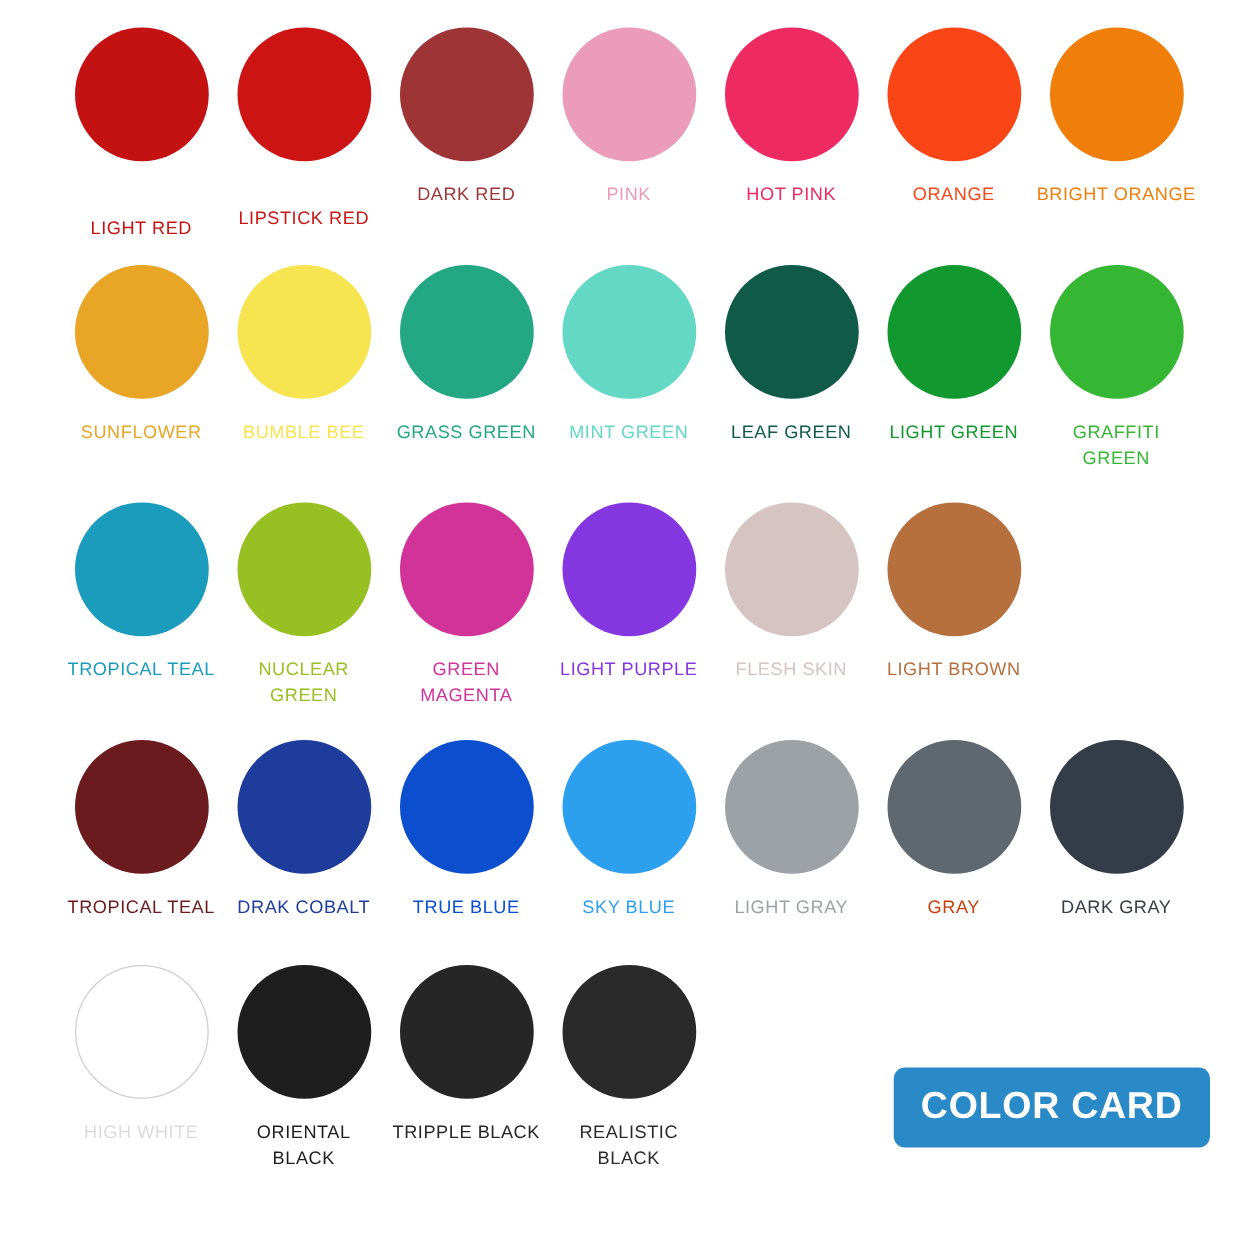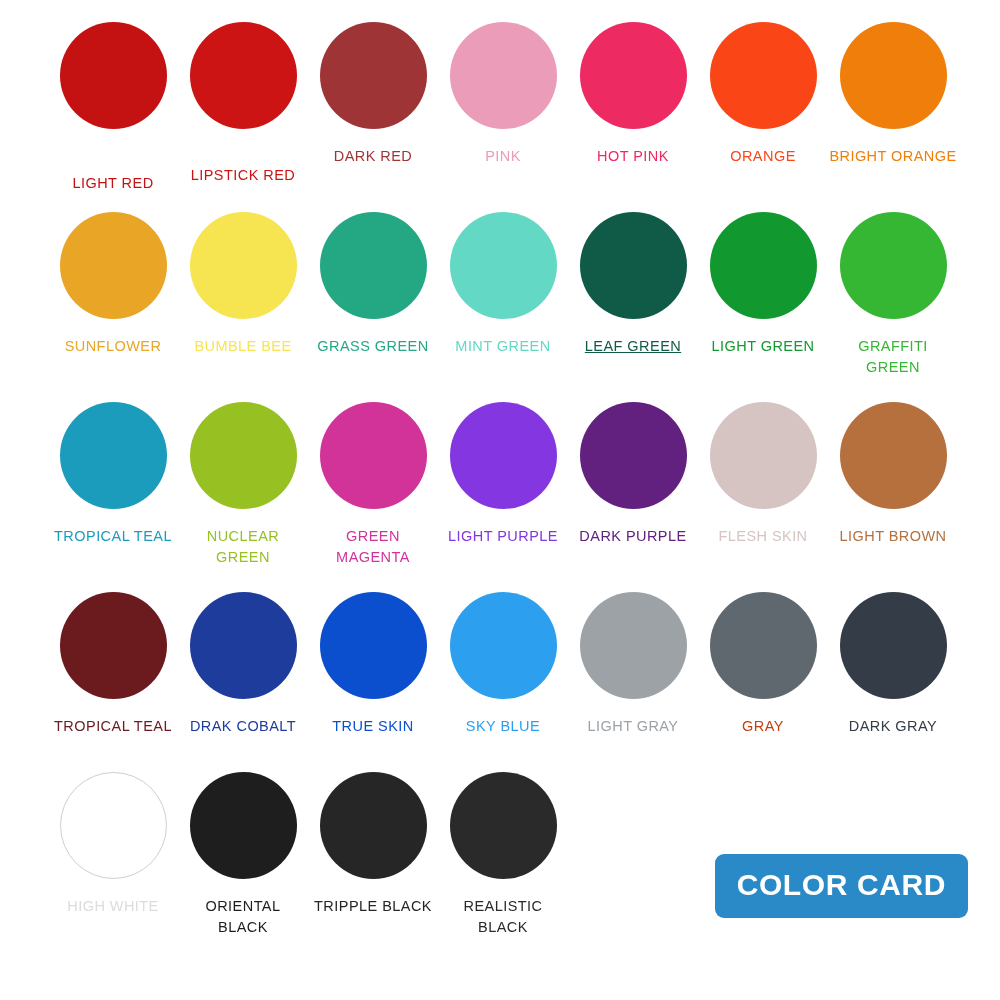--- a/index.html
+++ b/index.html
@@ -142,21 +142,21 @@
         <div class="swatch">
           <div class="dot" style="background: rgb(36, 167, 131);"></div>
           <div class="label" style="color: rgb(36, 167, 131);">GRASS GREEN</div>
         </div>
         <div class="swatch">
           <div class="dot" style="background: rgb(99, 216, 196);"></div>
           <div class="label" style="color: rgb(99, 216, 196);">MINT GREEN</div>
         </div>
         <div class="swatch">
           <div class="dot" style="background: rgb(15, 91, 71);"></div>
-          <div class="label" style="color: rgb(15, 91, 71); text-decoration: underline;">LEAF GREEN</div>
+          <div class="label" style="color: rgb(15, 91, 71);">LEAF GREEN</div>
         </div>
         <div class="swatch">
           <div class="dot" style="background: rgb(17, 153, 47);"></div>
           <div class="label" style="color: rgb(17, 153, 47);">LIGHT GREEN</div>
         </div>
         <div class="swatch">
           <div class="dot" style="background: rgb(53, 183, 52);"></div>
           <div class="label wrap" style="color: rgb(53, 183, 52);">GRAFFITI GREEN</div>
         </div>
       </div>
@@ -171,44 +171,40 @@
         </div>
         <div class="swatch">
           <div class="dot" style="background: rgb(209, 51, 153);"></div>
           <div class="label" style="color: rgb(209, 51, 153);">GREEN MAGENTA</div>
         </div>
         <div class="swatch">
           <div class="dot" style="background: rgb(132, 54, 224);"></div>
           <div class="label" style="color: rgb(132, 54, 224);">LIGHT PURPLE</div>
         </div>
         <div class="swatch">
-          <div class="dot" style="background: rgb(98, 33, 126);"></div>
-          <div class="label" style="color: rgb(98, 33, 126);">DARK PURPLE</div>
-        </div>
-        <div class="swatch">
           <div class="dot" style="background: rgb(213, 196, 194);"></div>
           <div class="label" style="color: rgb(213, 196, 194);">FLESH SKIN</div>
         </div>
         <div class="swatch">
           <div class="dot" style="background: rgb(181, 112, 61);"></div>
           <div class="label" style="color: rgb(181, 112, 61);">LIGHT BROWN</div>
         </div>
       </div>
     <div class="row row-4">
         <div class="swatch">
           <div class="dot" style="background: rgb(107, 26, 30);"></div>
           <div class="label" style="color: rgb(107, 26, 30);">TROPICAL TEAL</div>
         </div>
         <div class="swatch">
           <div class="dot" style="background: rgb(30, 60, 155);"></div>
           <div class="label" style="color: rgb(30, 60, 155);">DRAK COBALT</div>
         </div>
         <div class="swatch">
           <div class="dot" style="background: rgb(11, 79, 206);"></div>
-          <div class="label" style="color: rgb(11, 79, 206);">TRUE SKIN</div>
+          <div class="label" style="color: rgb(11, 79, 206);">TRUE BLUE</div>
         </div>
         <div class="swatch">
           <div class="dot" style="background: rgb(45, 159, 239);"></div>
           <div class="label" style="color: rgb(45, 159, 239);">SKY BLUE</div>
         </div>
         <div class="swatch">
           <div class="dot" style="background: rgb(157, 162, 166);"></div>
           <div class="label" style="color: rgb(157, 162, 166);">LIGHT GRAY</div>
         </div>
         <div class="swatch">

